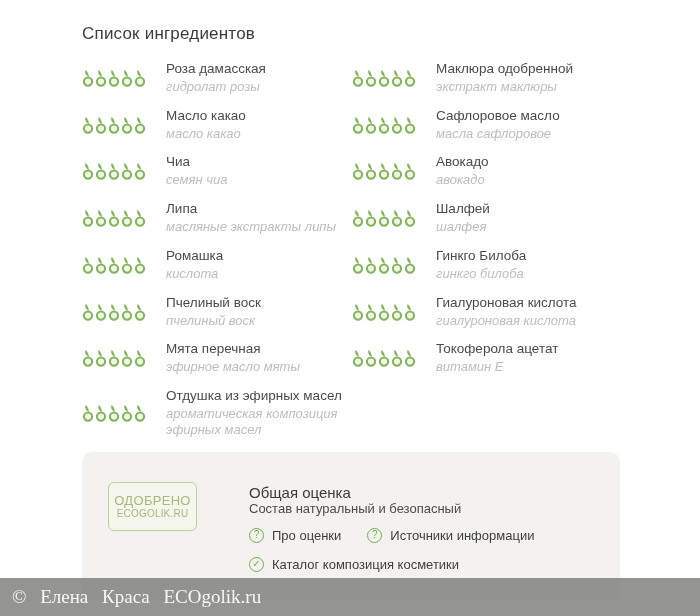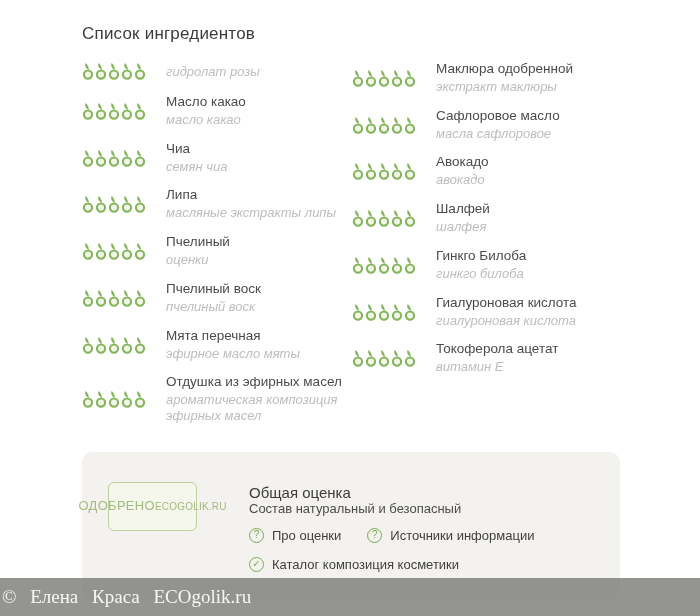--- a/index.html
+++ b/index.html
@@ -63,21 +63,21 @@
   }
   .panel-inner { display: flex; padding: 30px 0 0 26px; }
   .approved-badge {
     width: 89px;
     height: 49px;
     border: 1.5px solid #bdd09e;
     border-radius: 6px;
     background: #f5f6ec;
     color: #a3bb7d;
     display: flex;
-    flex-direction: row;
+    flex-direction: column;
     align-items: center;
     justify-content: center;
     text-align: center;
     line-height: 1.1;
     flex: 0 0 89px;
   }
   .badge-line1 { font-size: 13px; letter-spacing: 0.3px; }
   .badge-line2 { font-size: 10px; letter-spacing: 0.2px; }
   .panel-right { margin-left: 52px; padding-top: 2px; }
   .summary-title { font-size: 15px; font-weight: 500; color: #3c3c3c; }
@@ -110,21 +110,21 @@
     width: 700px;
     height: 38px;
     background: rgba(124, 124, 121, 0.82);
     display: flex;
     align-items: center;
   }
   .footer-text {
     font-family: "Liberation Serif", "DejaVu Serif", serif;
     font-size: 19px;
     color: #f7f7f7;
-    padding-left: 2px;
+    padding-left: 12px;
     word-spacing: 9px;
     text-align: center;
   }
 </style>
 </head>
 <body>
 
 <div class="content">
   <div class="page-title">Список ингредиентов</div>
 
@@ -147,20 +147,21 @@
             <svg width="12" height="20" viewBox="0 0 12 20">
               <circle cx="6" cy="13.6" r="4.1" fill="#f0f7e6" stroke="#84b55c" stroke-width="2.1"></circle>
               <path d="M7.2 8.6 C6.4 5.6 3.9 3.4 2.2 2.7 C1.6 4.9 3.2 7.8 6.3 8.4 Z" fill="#84b55c" transform="rotate(14 6 8)"></path>
             </svg>
             <svg width="12" height="20" viewBox="0 0 12 20">
               <circle cx="6" cy="13.6" r="4.1" fill="#f0f7e6" stroke="#84b55c" stroke-width="2.1"></circle>
               <path d="M7.2 8.6 C6.4 5.6 3.9 3.4 2.2 2.7 C1.6 4.9 3.2 7.8 6.3 8.4 Z" fill="#84b55c" transform="rotate(14 6 8)"></path>
             </svg>
           </span>
     <span class="ing-text">
+      <div class="ing-name">Роза дамасская</div>
       <div class="ing-note">гидролат розы</div>
     </span>
   </div>
 
   <div class="ing-row">
     <span class="rating">
             <svg width="12" height="20" viewBox="0 0 12 20">
               <circle cx="6" cy="13.6" r="4.1" fill="#f0f7e6" stroke="#84b55c" stroke-width="2.1"></circle>
               <path d="M7.2 8.6 C6.4 5.6 3.9 3.4 2.2 2.7 C1.6 4.9 3.2 7.8 6.3 8.4 Z" fill="#84b55c" transform="rotate(14 6 8)"></path>
             </svg>
@@ -262,22 +263,22 @@
             <svg width="12" height="20" viewBox="0 0 12 20">
               <circle cx="6" cy="13.6" r="4.1" fill="#f0f7e6" stroke="#84b55c" stroke-width="2.1"></circle>
               <path d="M7.2 8.6 C6.4 5.6 3.9 3.4 2.2 2.7 C1.6 4.9 3.2 7.8 6.3 8.4 Z" fill="#84b55c" transform="rotate(14 6 8)"></path>
             </svg>
             <svg width="12" height="20" viewBox="0 0 12 20">
               <circle cx="6" cy="13.6" r="4.1" fill="#f0f7e6" stroke="#84b55c" stroke-width="2.1"></circle>
               <path d="M7.2 8.6 C6.4 5.6 3.9 3.4 2.2 2.7 C1.6 4.9 3.2 7.8 6.3 8.4 Z" fill="#84b55c" transform="rotate(14 6 8)"></path>
             </svg>
           </span>
     <span class="ing-text">
-      <div class="ing-name">Пчелиный</div>
-      <div class="ing-note">оценки</div>
+      <div class="ing-name">Ромашка</div>
+      <div class="ing-note">кислота</div>
     </span>
   </div>
 
   <div class="ing-row">
     <span class="rating">
             <svg width="12" height="20" viewBox="0 0 12 20">
               <circle cx="6" cy="13.6" r="4.1" fill="#f0f7e6" stroke="#84b55c" stroke-width="2.1"></circle>
               <path d="M7.2 8.6 C6.4 5.6 3.9 3.4 2.2 2.7 C1.6 4.9 3.2 7.8 6.3 8.4 Z" fill="#84b55c" transform="rotate(14 6 8)"></path>
             </svg>
             <svg width="12" height="20" viewBox="0 0 12 20">

